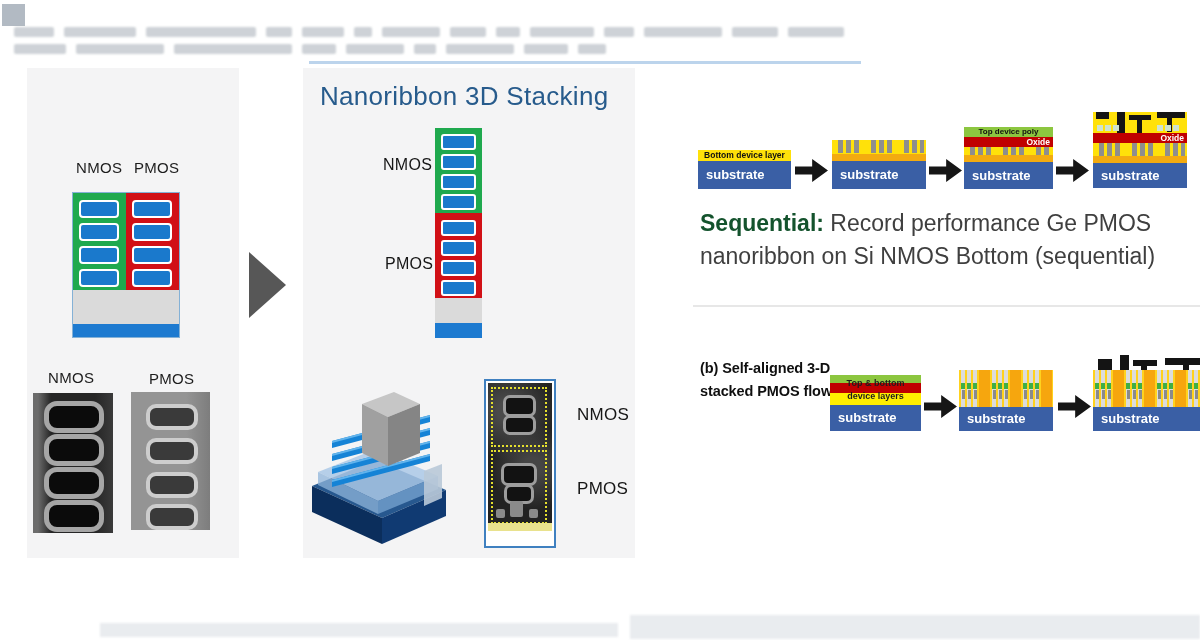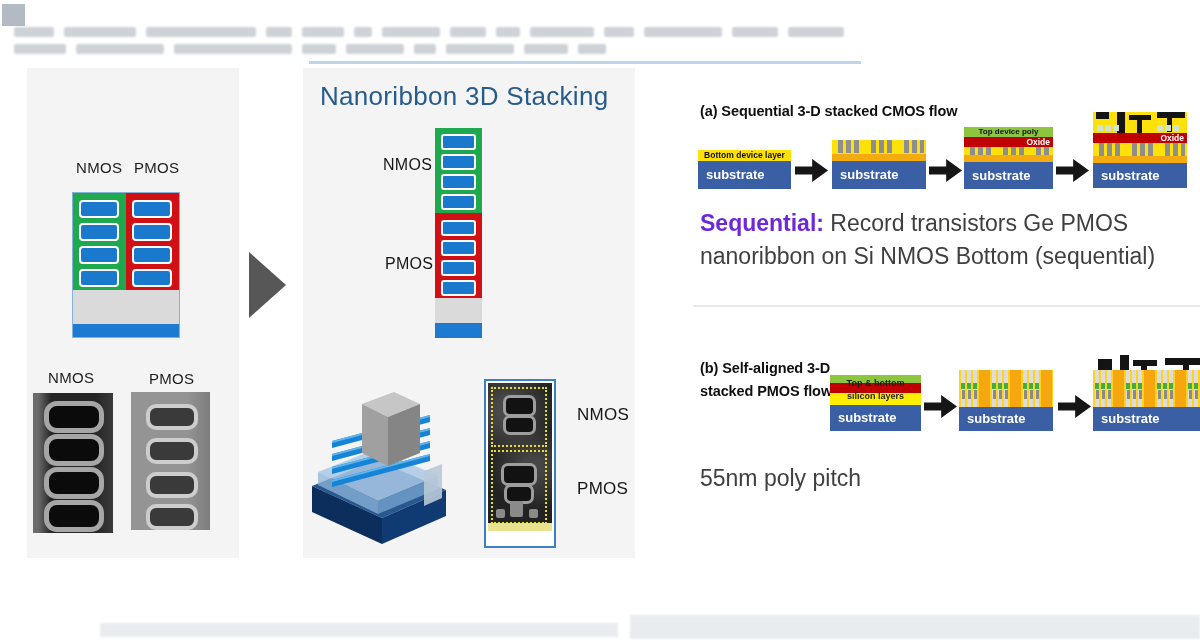--- a/index.html
+++ b/index.html
@@ -56,21 +56,21 @@
             background:radial-gradient(circle at 30% 20%,#4a4a4a 0 8%,transparent 40%),
                        radial-gradient(circle at 70% 60%,#454545 0 10%,transparent 45%),#222;}
   #sem-yellowband{left:2px;top:142px;width:64px;height:8px;background:#e9e28e;}
   .dotted{position:absolute;border:2px dotted #e4df2e;}
   .blob{position:absolute;border:3px solid #9d9d9d;border-radius:7px;background:#121212;}
   .blobfoot{position:absolute;background:#8a8a8a;border-radius:2px;}
 
   
   .flow-heading{color:#0f0f0f;font-size:14.5px;font-weight:bold;letter-spacing:-.1px;white-space:nowrap;}
   .desc{color:#3f3f3f;font-size:23px;line-height:33px;white-space:nowrap;}
-  .desc b{color:#6d28d9;}
+  .desc b{color:#14532d;}
   #divider{left:693px;top:305px;width:507px;height:2px;background:#e7e7e7;}
 
   .stage{position:absolute;}
   .layer{position:relative;width:100%;box-sizing:border-box;}
   .substrate{background:#3a5fa5;color:#fff;font-weight:bold;font-size:13px;padding-left:8px;}
   .y-strip{background:#ffe10a;color:#111;font-weight:bold;font-size:8.5px;text-align:center;}
   .g-strip{background:#8cc63f;color:#111;font-weight:bold;font-size:8px;text-align:center;}
   .r-strip{background:#c00000;color:#fff;font-weight:bold;font-size:8.5px;text-align:right;padding-right:3px;box-sizing:border-box;}
   .finsA{background:#ffe10a;position:relative;overflow:hidden;}
   .finsA::before{content:'';position:absolute;left:2px;right:2px;top:0;height:13px;
@@ -221,21 +221,20 @@
       <div class="blob" style="left:16px;top:101px;width:24px;height:14px;"></div>
       <div class="blobfoot" style="left:22px;top:118px;width:13px;height:16px;"></div>
       <div class="blobfoot" style="left:8px;top:126px;width:9px;height:9px;"></div>
       <div class="blobfoot" style="left:41px;top:126px;width:9px;height:9px;"></div>
     </div>
     <div class="abs" id="sem-yellowband"></div>
   </div>
   <div class="abs lbl-mid" style="left:577px;top:405px;font-size:17px;">NMOS</div>
   <div class="abs lbl-mid" style="left:577px;top:479px;font-size:17px;">PMOS</div>
 
-  <div class="abs flow-heading" style="left:700px;top:103px;">(a) Sequential 3-D stacked CMOS flow</div>
 
   <div class="stage" style="left:698px;top:150px;width:93px;">
     <div class="layer y-strip" style="height:11px;line-height:11px;">Bottom device layer</div>
     <div class="layer substrate" style="height:28px;line-height:28px;">substrate</div>
   </div>
   <div class="flow-arrow" style="left:795px;top:159px;"></div>
 
   <div class="stage" style="left:832px;top:140px;width:94px;">
     <div class="layer finsA" style="height:21px;"></div>
     <div class="layer substrate" style="height:28px;line-height:28px;">substrate</div>
@@ -264,38 +263,38 @@
       <div class="gsq" style="left:64px;"></div>
         <div class="gsq" style="left:72px;"></div>
         <div class="gsq" style="left:80px;"></div>
     </div>
     <div class="layer r-strip" style="height:10px;line-height:10px;">Oxide</div>
     <div class="layer finsA" style="height:20px;"></div>
     <div class="layer substrate" style="height:25px;line-height:25px;">substrate</div>
   </div>
 
   <div class="abs desc" style="left:700px;top:207px;">
-    <div><b>Sequential:</b><span> Record transistors Ge PMOS</span></div>
+    <div><b>Sequential:</b><span> Record performance Ge PMOS</span></div>
     <div>nanoribbon on Si NMOS Bottom (sequential)</div>
   </div>
 
   <div class="abs" id="divider"></div>
 
   <div class="abs flow-heading" style="left:700px;top:357px;line-height:23px;">
     <div>(b) Self-aligned 3-D</div>
     <div>stacked PMOS flow</div>
   </div>
 
   <div class="stage" style="left:830px;top:375px;width:91px;">
     <div class="layer" style="height:8px;background:#8cc63f;"></div>
     <div class="layer" style="height:10px;background:#c00000;"></div>
     <div class="layer" style="height:12px;background:#ffee00;"></div>
     <div class="layer substrate" style="height:26px;line-height:26px;">substrate</div>
     <div class="overlay-txt" style="top:3px;">Top &amp; bottom</div>
-    <div class="overlay-txt" style="top:16px;">silicon layers</div>
+    <div class="overlay-txt" style="top:16px;">device layers</div>
   </div>
   <div class="flow-arrow" style="left:924px;top:395px;"></div>
 
   <div class="stage" style="left:959px;top:370px;width:94px;">
     <div class="layer finsB" style="height:37px;">
       <div class="grayrow"></div>
     </div>
     <div class="layer substrate" style="height:24px;line-height:24px;">substrate</div>
   </div>
   <div class="flow-arrow" style="left:1058px;top:395px;"></div>
@@ -309,16 +308,15 @@
       <div class="blk" style="left:72px;top:3px;width:35px;height:7px;"></div>
       <div class="blk" style="left:90px;top:3px;width:6px;height:12px;"></div>
     </div>
     <div class="layer finsB" style="height:37px;">
       <div class="grayrow"></div>
     </div>
     <div class="layer substrate" style="height:24px;line-height:24px;">substrate</div>
   </div>
 
   <div class="abs desc" style="left:700px;top:462px;">
-    <div>55nm poly pitch</div>
   </div>
 
 </div>
 
 </body></html>

